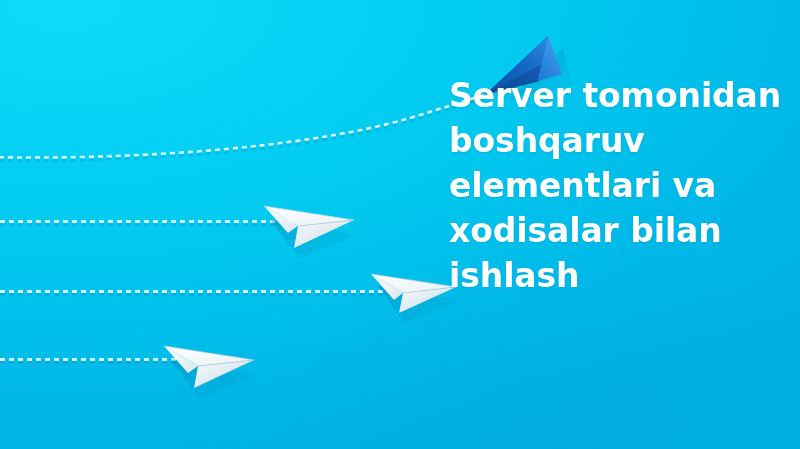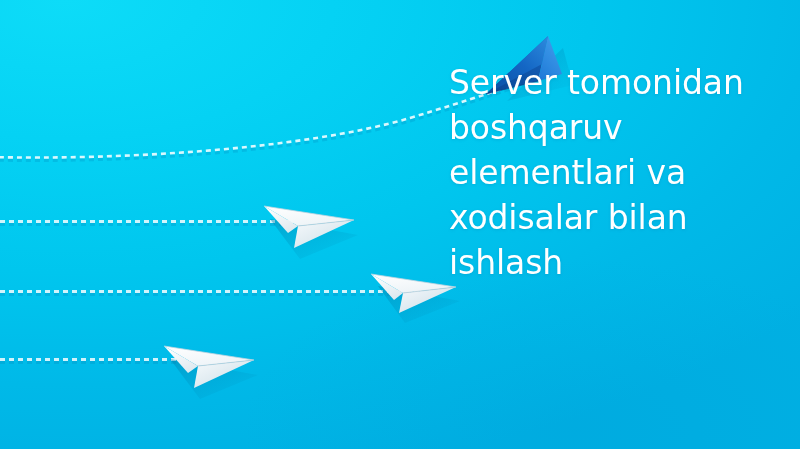--- a/index.html
+++ b/index.html
@@ -65,26 +65,26 @@
 
   .curve-trail { position: absolute; left: 0; top: 0; }
 
   
   .plane { position: absolute; }
 
   
   .title {
     position: absolute;
     left: 449px;
-    top: 60px;
+    top: 73px;
     width: 345px;
     color: #ffffff;
     font-size: 33px;
     line-height: 45px;
-    font-weight: 400;
+    font-weight: 700;
     letter-spacing: -0.1px;
     text-shadow: 0 1px 3px rgba(0,120,170,0.25);
     white-space: pre-line;
   }
 
   
   .watermark {
     position: absolute;
     left: 449px;
     top: 284px;

